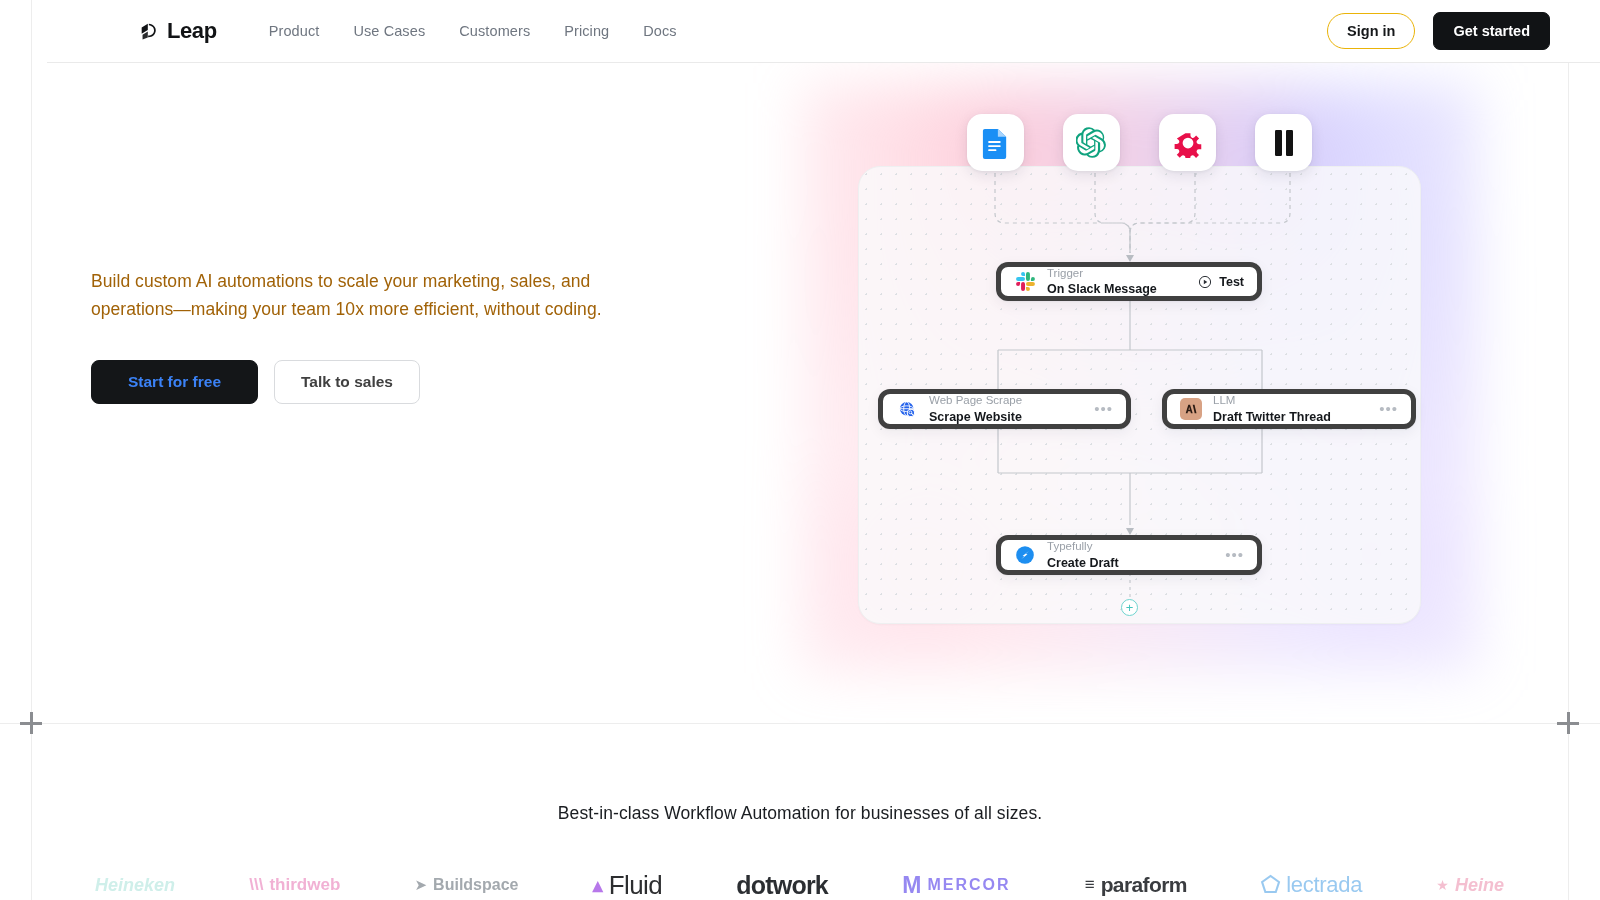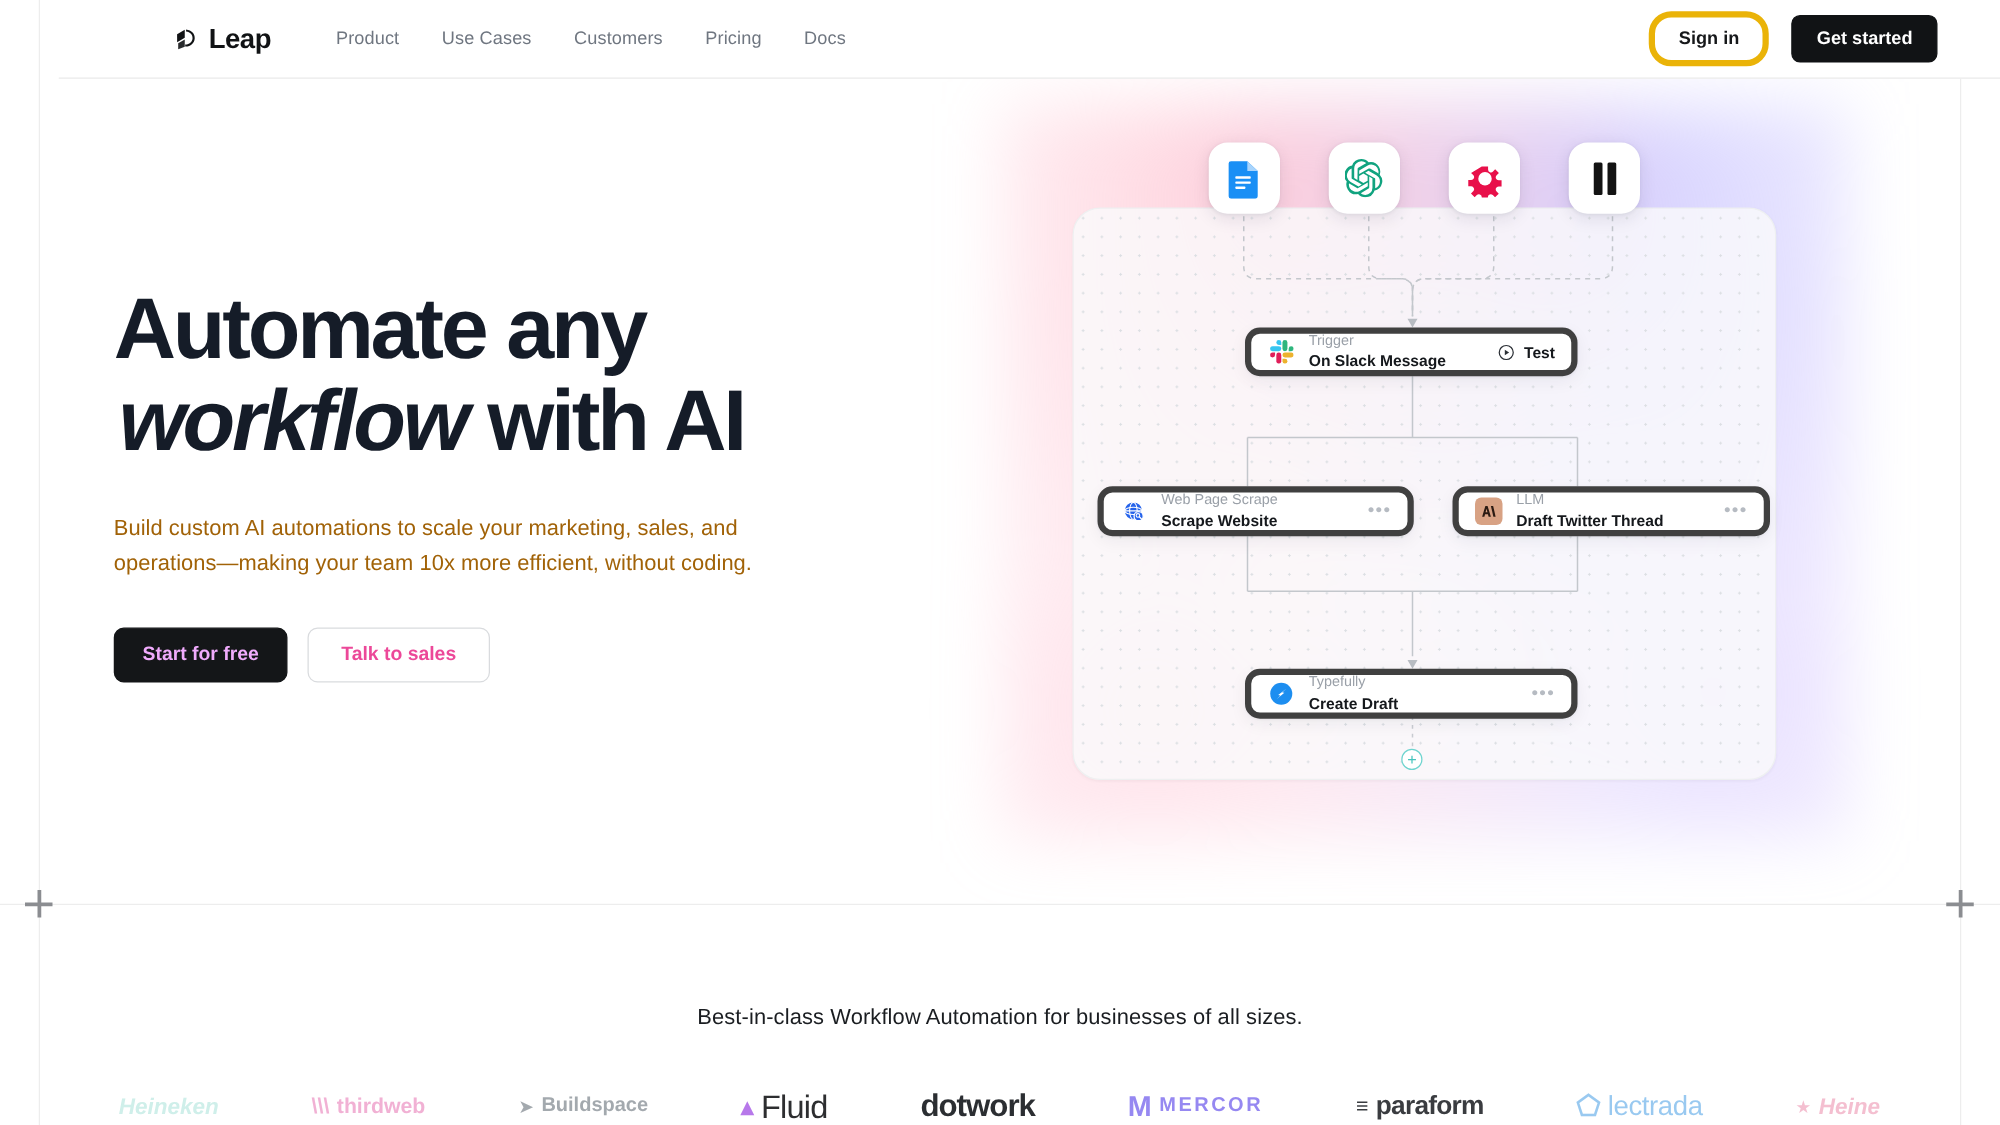--- a/index.html
+++ b/index.html
@@ -28,21 +28,21 @@
   .brand-mark { width: 21px; height: 21px; display: block; }
   .brand-name { font-size: 22px; font-weight: 700; letter-spacing: -0.4px; color: #111315; }
   .nav { display: flex; align-items: center; gap: 34px; margin-left: 52px; }
   .nav-item {
     font-size: 14.5px; color: #6f7680; letter-spacing: 0.1px;
     cursor: pointer; white-space: nowrap;
   }
   .header-actions { margin-left: auto; margin-right: 97px; display: flex; align-items: center; gap: 18px; }
   .btn-signin {
     font-size: 14.5px; font-weight: 600; color: #16181a;
-    background: #fff; border: 5px solid #eab308; border-radius: 18px;
+    background: #fff; border: 1px solid #eab308; border-radius: 18px;
     padding: 9px 19px; cursor: pointer;
   }
   .btn-getstarted {
     font-size: 14.5px; font-weight: 600; color: #fff;
     background: #111315; border: 1px solid #111315; border-radius: 7px;
     padding: 10px 19px; cursor: pointer;
   }
 
   
   .hero { position: absolute; top: 63px; left: 0; width: 1600px; height: 660px; overflow: hidden; }
@@ -53,25 +53,25 @@
     letter-spacing: -2.6px; color: #151c28;
   }
   .h1 .line2 { display: block; margin-left: 4px; margin-top: 6px; }
   .h1 em { font-style: italic; font-weight: 700; }
   .sub {
     margin-top: 39px; font-size: 17.5px; line-height: 1.58;
     color: #a16207; max-width: 575px; letter-spacing: 0.05px;
   }
   .cta-row { margin-top: 37px; display: flex; align-items: center; gap: 16px; }
   .btn-primary {
-    font-size: 15.5px; font-weight: 700; color: #f0abfc; background: #141618;
-    border: 1px solid #141618; border-radius: 8px; padding: 12px 22px; cursor: pointer;
+    font-size: 15.5px; font-weight: 700; color: #3b82f6; background: #141618;
+    border: 1px solid #141618; border-radius: 8px; padding: 12px 36px; cursor: pointer;
   }
   .btn-secondary {
-    font-size: 15.5px; font-weight: 700; color: #ec4899; background: #fff;
+    font-size: 15.5px; font-weight: 700; color: #404040; background: #fff;
     border: 1px solid #d9dbde; border-radius: 8px; padding: 12px 26px; cursor: pointer;
   }
 
   
   .hero-visual { position: absolute; left: 790px; top: 10px; width: 700px; height: 610px; }
   .glow {
     position: absolute; left: 10px; top: 10px; width: 680px; height: 590px;
     background:
       radial-gradient(circle at 30% 12%, rgba(255,170,190,0.55) 0%, rgba(255,170,190,0) 48%),
       radial-gradient(circle at 72% 14%, rgba(176,168,255,0.55) 0%, rgba(176,168,255,0) 50%),
@@ -180,24 +180,20 @@
 
     <div class="header-actions">
       <button class="btn-signin">Sign in</button>
       <button class="btn-getstarted">Get started</button>
     </div>
   </div>
 
   <div class="hero">
 
     <div class="hero-left">
-      <h1 class="h1">
-        <span>Automate any</span>
-        <span class="line2"><em>workflow</em><span> with AI</span></span>
-      </h1>
       <p class="sub">Build custom AI automations to scale your marketing, sales, and operations—making your team 10x more efficient, without coding.</p>
       <div class="cta-row">
         <button class="btn-primary">Start for free</button>
         <button class="btn-secondary">Talk to sales</button>
       </div>
     </div>
 
     <div class="hero-visual">
       <div class="glow"></div>
       <div class="canvas"></div>

